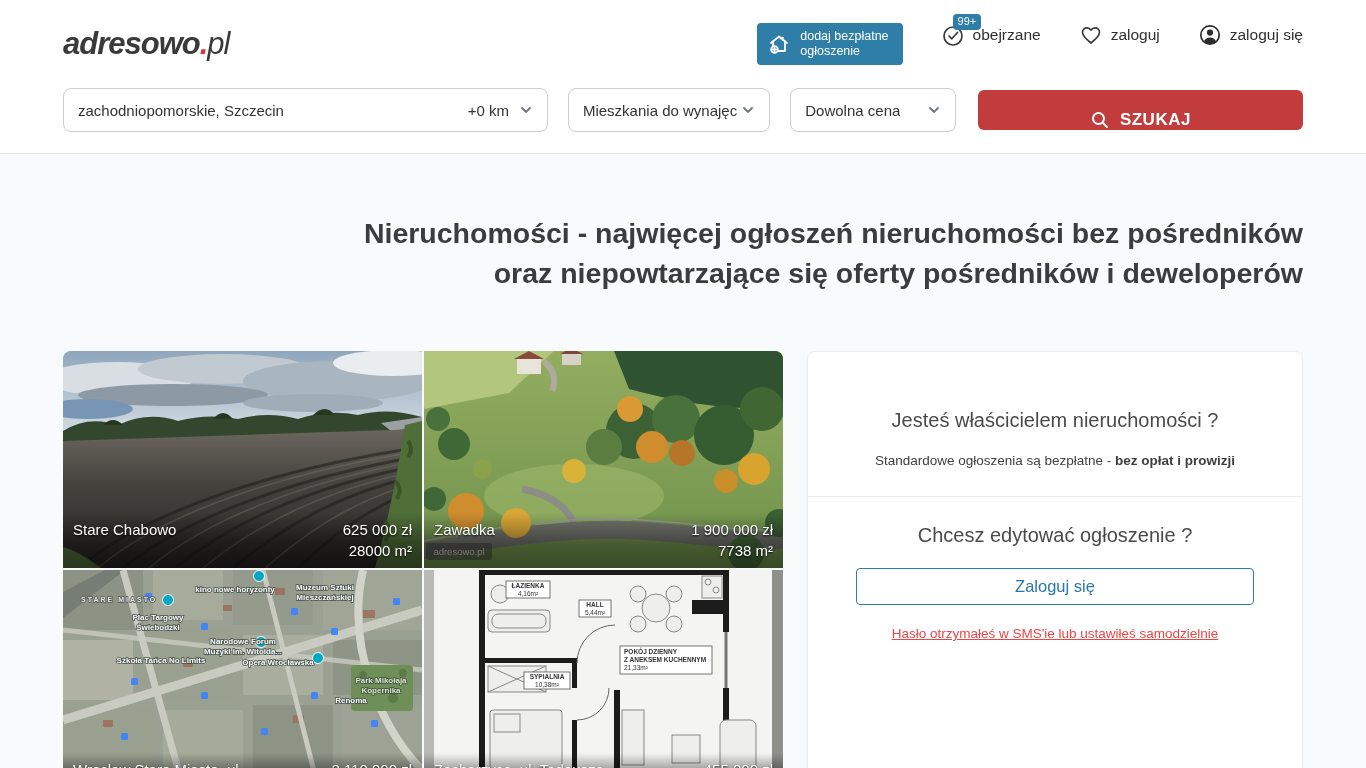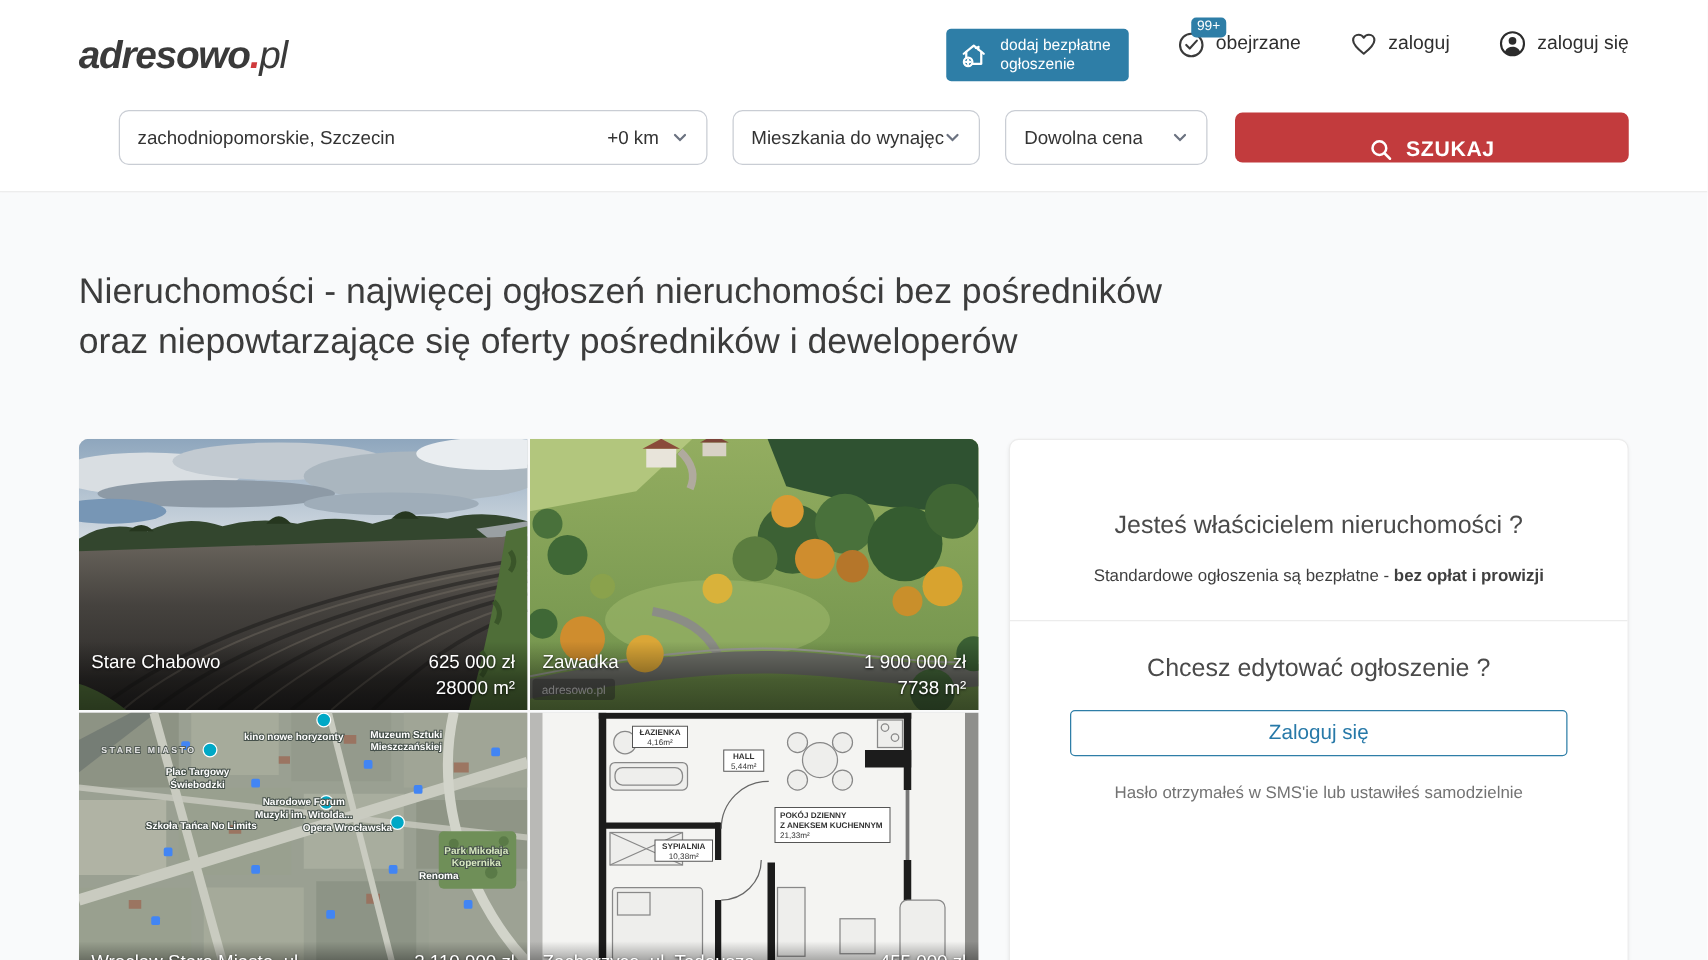--- a/index.html
+++ b/index.html
@@ -19,34 +19,34 @@
     display:flex; align-items:center; gap:9px; cursor:pointer; }
   .add-btn .txt { font-size:12.5px; line-height:1.2; text-align:left; }
   .nav-item { display:flex; align-items:center; gap:8px; font-size:15.5px; color:#2f2f2f; cursor:pointer; position:relative; }
   .nav-ico { width:24px; height:24px; display:block; }
   .badge { position:absolute; top:-9px; left:12px; background:#2e7ea7; color:#fff; font-size:11px;
     padding:1px 5px 2px; border-radius:4px; line-height:1.2; }
 
   
   .searchbar { display:flex; align-items:center; padding-bottom:21px; }
   .field { height:44px; border:1px solid #c9cdd4; border-radius:8px; background:#fff;
-    display:flex; align-items:center; padding:0 14px; font-size:15px; color:#333; cursor:pointer;margin-left:32px; }
+    display:flex; align-items:center; padding:0 14px; font-size:15px; color:#333; cursor:pointer; }
   .loc-input { width:500px; justify-content:space-between; }
   .loc-right { display:flex; align-items:center; gap:10px; color:#333; }
   .sel-cat { width:208px; margin-left:20px; justify-content:space-between; }
   .sel-price { width:170px; margin-left:20px; justify-content:space-between; }
   .chev { width:14px; height:14px; }
   .search-btn { width:336px; height:40px; margin-left:22px; background:#c23b3d; border:none; border-radius:6px;
     color:#fff; font-size:17px; font-weight:bold; letter-spacing:.5px; display:flex; align-items:flex-end;
     justify-content:center; gap:10px; cursor:pointer; }
   .ellip { white-space:nowrap; overflow:hidden; }
 
   
   .content { background:#f9fafb; padding-top:59px; min-height:600px; }
-  h1 { font-size:28.5px; font-weight:400; color:#3c3c3c; line-height:40px; text-align:left; margin-bottom:58px; }
+  h1 { font-size:28.5px; font-weight:700; color:#3c3c3c; line-height:40px; text-align:right; margin-bottom:58px; }
   .columns { display:flex; gap:24px; align-items:flex-start; }
 
   
   .grid { width:720px; display:grid; grid-template-columns:359px 359px; gap:2px;
     border-radius:8px; overflow:hidden; }
   .card { position:relative; width:359px; height:217px; overflow:hidden; background:#ddd; cursor:pointer; }
   .card svg { display:block; width:359px; height:217px; }
   .caption { position:absolute; left:0; right:0; bottom:0; padding:6px 10px 7px;
     display:flex; justify-content:space-between; align-items:flex-start;
     background:linear-gradient(180deg, rgba(0,0,0,0) 0%, rgba(0,0,0,.38) 55%, rgba(0,0,0,.5) 100%);
@@ -60,21 +60,21 @@
   .panel-inner { padding:0 48px; }
   .panel h2 { font-size:20px; font-weight:400; color:#4a4a4a; }
   .h-owner { padding-top:57px; }
   .panel-add-btn { margin-top:21px; width:100%; height:37px; background:#2e7ea7; border:none; border-radius:4px;
     color:#fff; font-size:16.5px; display:flex; align-items:center; justify-content:center; gap:7px; cursor:pointer; }
   .panel-note { margin-top:21px; font-size:13.5px; color:#3f3f3f; }
   .panel-divider { border:none; border-top:1px solid #ececec; margin-top:28px; }
   .h-edit { padding-top:27px; }
   .panel-login-btn { margin-top:21px; width:100%; height:37px; background:#fff; border:1px solid #2e7ea7;
     border-radius:4px; color:#2779a8; font-size:16.5px; cursor:pointer; }
-  .panel-hint { margin-top:21px; font-size:13.5px; color:#737373; padding-bottom:30px; }
+  .panel-hint { margin-top:21px; font-size:13.5px; color:#ef4444; padding-bottom:30px;text-decoration:underline; }
 
   .mapsvg text { font-family:"Liberation Sans","DejaVu Sans",sans-serif; font-size:8px; font-weight:bold;
     fill:#fff; paint-order:stroke; stroke:#45504a; stroke-width:1.6px; }
   .plansvg text { font-family:"Liberation Sans","DejaVu Sans",sans-serif; font-size:6.5px; fill:#333; }
 </style>
 </head>
 <body>
 
 <div class="header-wrap">
   <div class="container">

